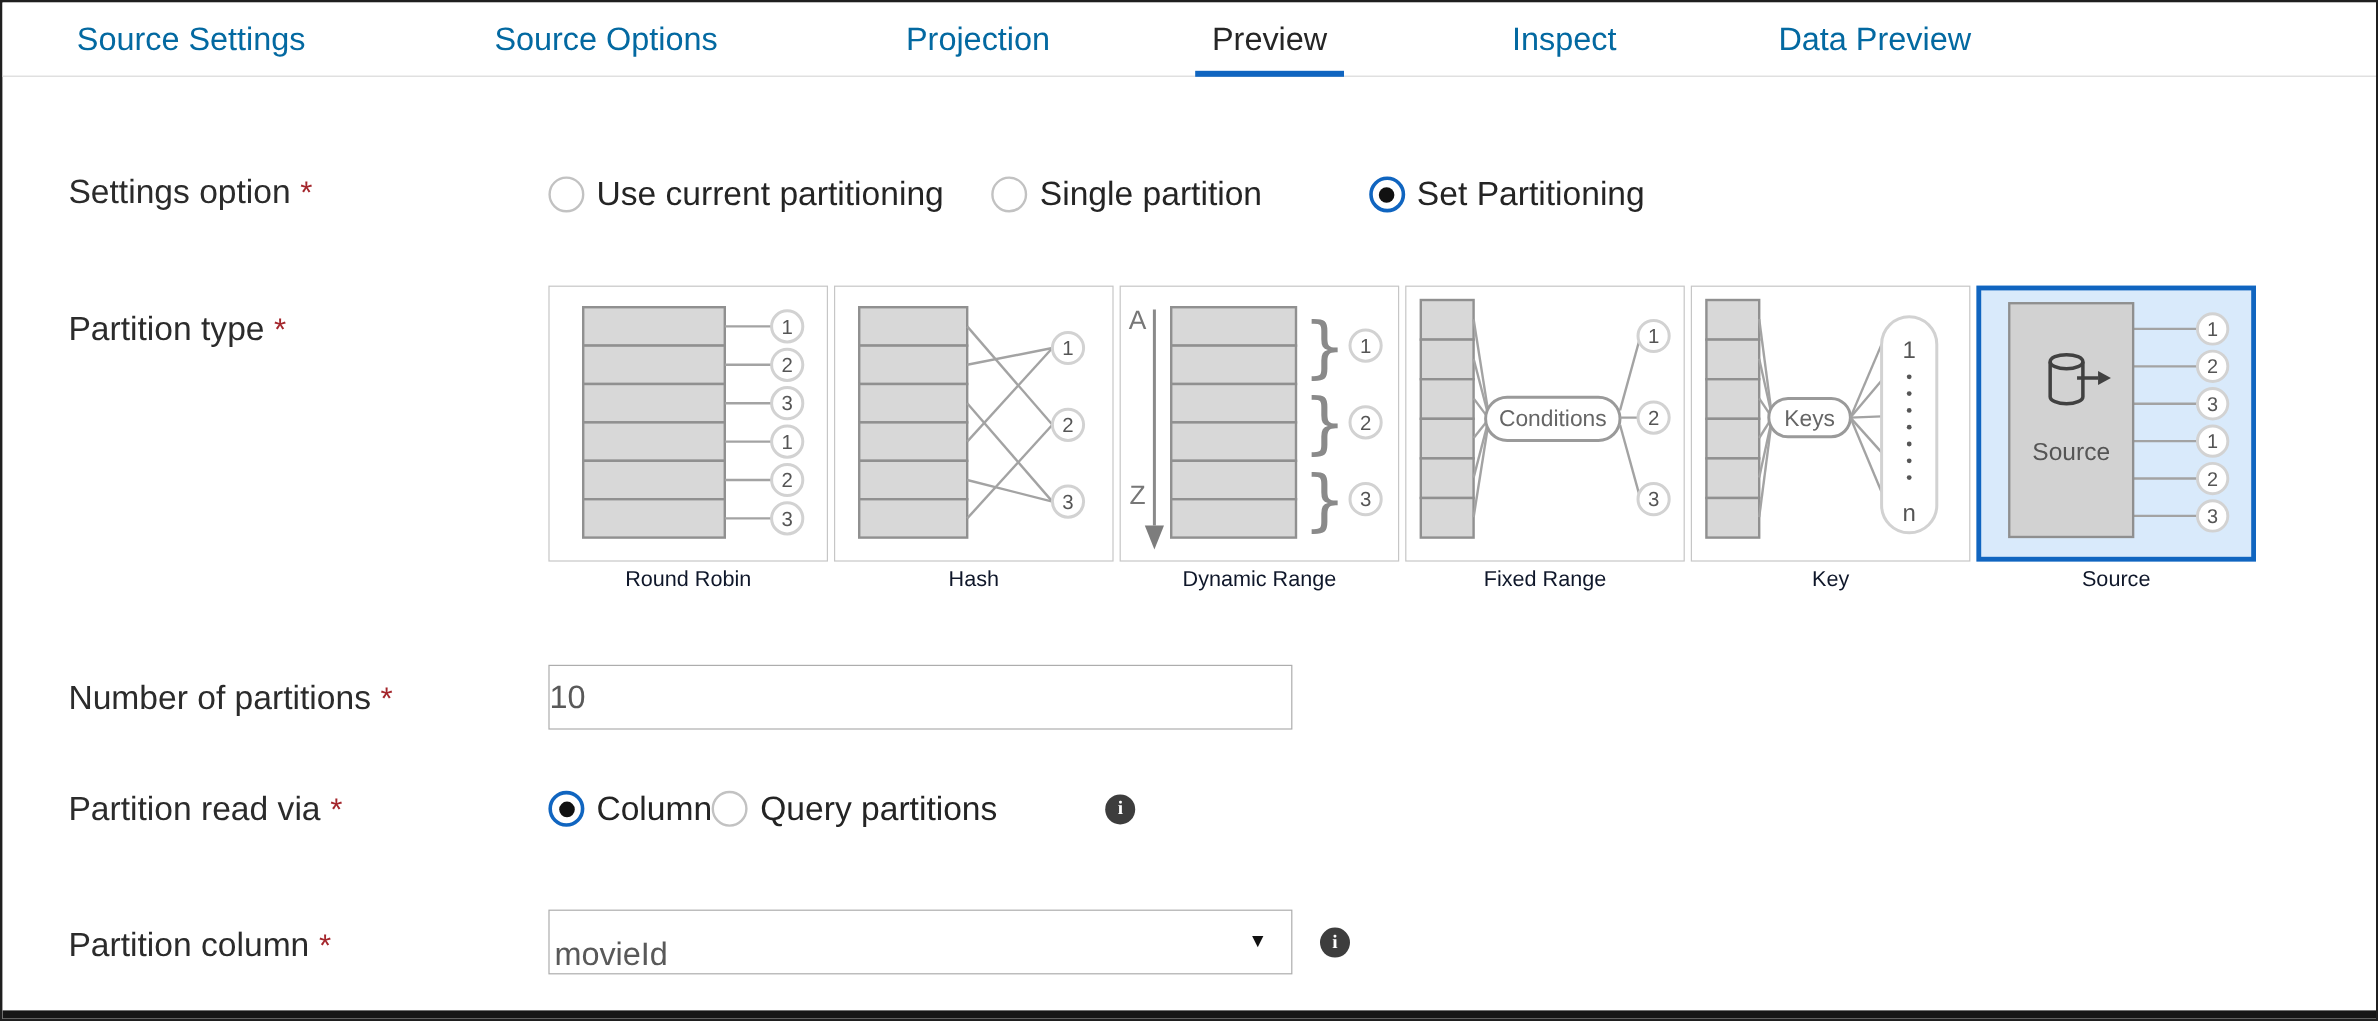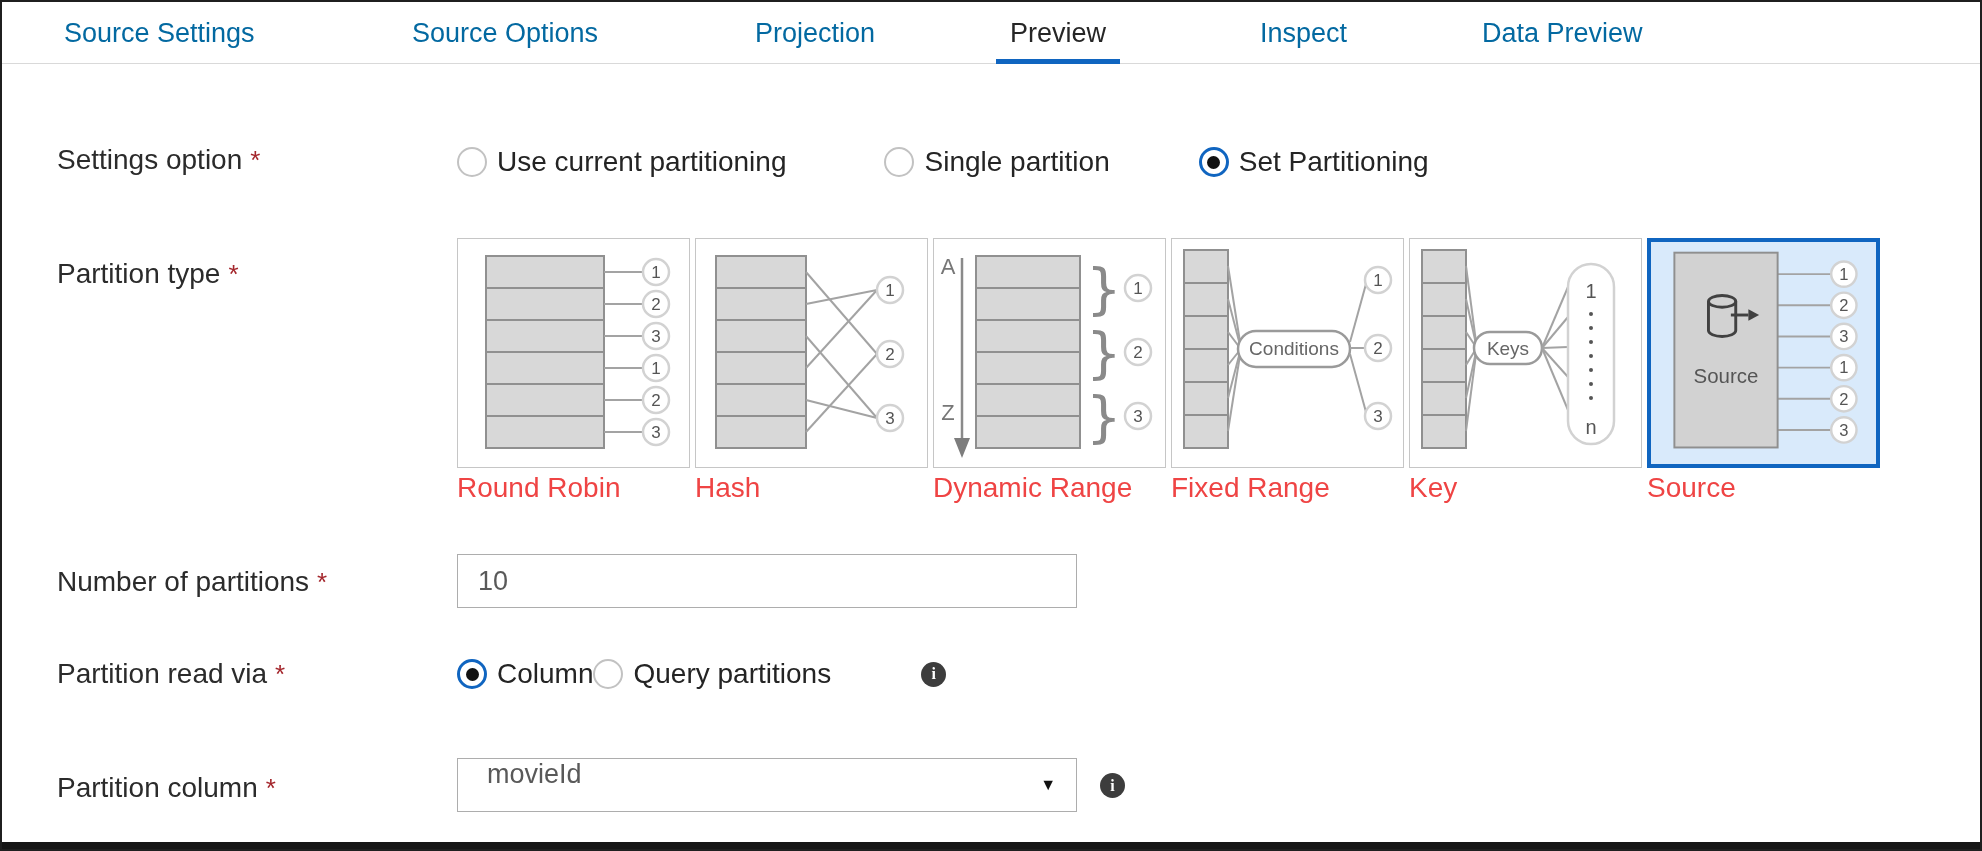--- a/index.html
+++ b/index.html
@@ -29,28 +29,28 @@
   .radio.checked::after { content:""; position:absolute; left:50%; top:50%;
     width:13px; height:13px; margin:-6.5px 0 0 -6.5px; border-radius:50%; background:#111; }
   .radio-label { font-size:28px; color:#242424; margin-left:10px; white-space:nowrap; }
   
   .cards { position:absolute; left:455px; top:236px; display:flex; gap:5px; }
   .card { width:233px; height:230px; background:#fff; border:1px solid #c6c6c6;
     position:relative; cursor:pointer; }
   .card.selected { border:4px solid var(--accent); background:#d9eafb; }
   .card svg { position:absolute; left:0; top:0; width:100%; height:100%; }
   .card-labels { position:absolute; left:455px; top:470px; display:flex; gap:5px; }
-  .card-label { width:233px; text-align:left; font-size:28px; color:#ef4444; }
+  .card-label { width:233px; text-align:center; font-size:18px; color:#0f172a; }
   
   .text-input { position:absolute; left:455px; width:620px; height:54px;
     border:1px solid #adadad; background:#fff; font-size:27px; color:#595959;
-    display:flex; align-items:center; padding-left:20px; }
+    display:flex; align-items:center; }
   .dropdown { position:absolute; left:455px; width:620px; height:54px;
     border:1px solid #adadad; background:#fff; font-size:27px; color:#595959;
-    display:flex; align-items:flex-start; padding-left:29px; cursor:pointer; }
+    display:flex; align-items:flex-end; padding-left:4px; cursor:pointer; }
   .dropdown .caret { position:absolute; right:20px; top:50%; transform:translateY(-50%);
     font-size:16px; color:#111; }
   .info-icon { width:25px; height:25px; border-radius:50%; background:#3d3d3d;
     color:#fff; font-size:16px; font-weight:bold; display:flex; align-items:center;
     justify-content:center; font-family:"Liberation Serif","DejaVu Serif",serif; }
   
   .dg-box { fill:#d8d8d8; stroke:#909090; stroke-width:2; }
   .dg-line { stroke:#a3a3a3; stroke-width:2; fill:none; }
   .dg-circ { fill:#ffffff; stroke:#d2d2d2; stroke-width:2.5; }
   .dg-num { fill:#555; font-size:17px; text-anchor:middle; }
@@ -85,21 +85,21 @@
       </div>
     <div class="tab" style="left:1480px">
         <span>Data Preview</span>
       </div>
   </div>
 
   <div class="field-label" style="top:142px">
     <span>Settings option</span><span class="req">*</span>
   </div>
   <div class="radio-row" style="top:138px; height:44px;">
-    <div class="radio-item" style="margin-right:98px">
+    <div class="radio-item" style="margin-right:40px">
       <span class="radio"></span>
       <span class="radio-label">Use current partitioning</span>
     </div>
     <div class="radio-item" style="margin-right:89px">
       <span class="radio"></span>
       <span class="radio-label">Single partition</span>
     </div>
     <div class="radio-item">
       <span class="radio checked"></span>
       <span class="radio-label">Set Partitioning</span>

